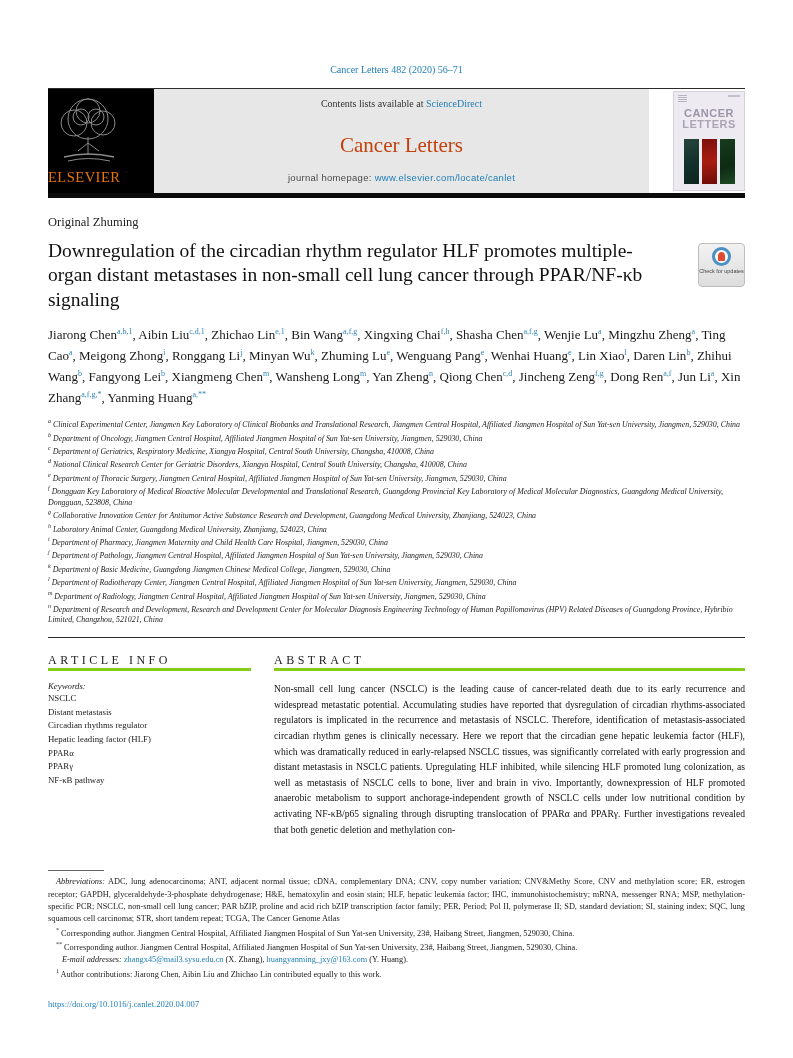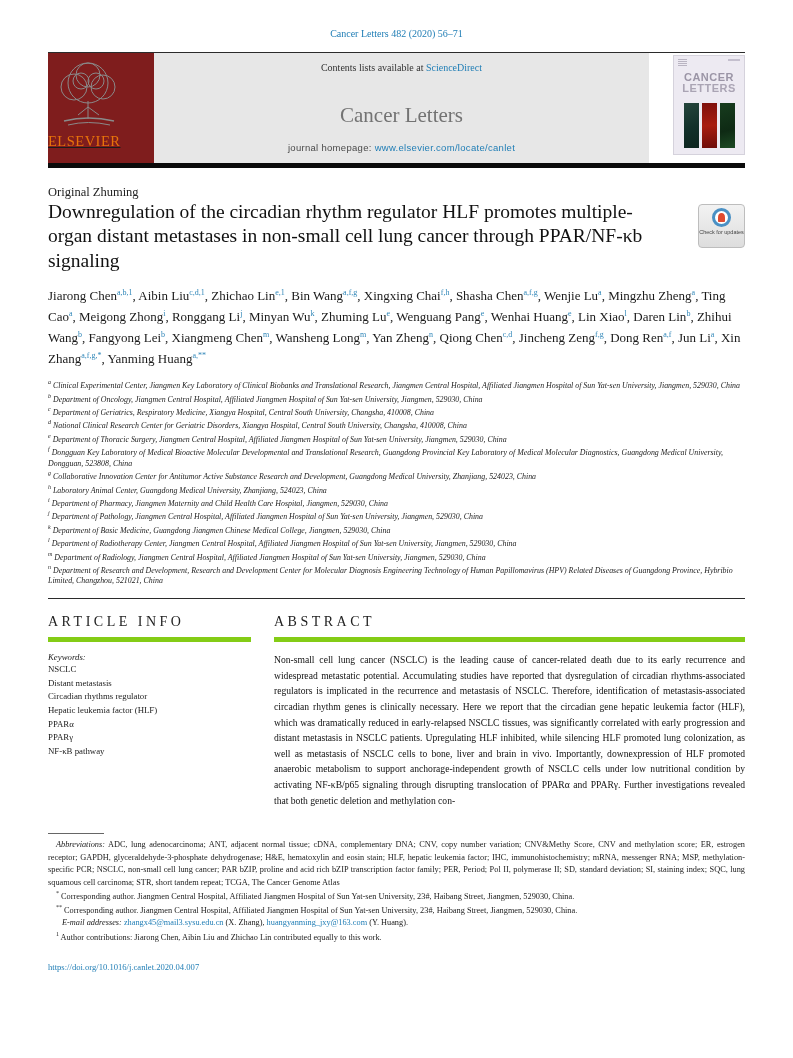--- a/index.html
+++ b/index.html
@@ -1,66 +1,66 @@
 <!DOCTYPE html>
 <html><head>
 <meta charset="utf-8">
 <style>
   * { margin:0; padding:0; box-sizing:border-box; }
   html,body { width:793px; height:1058px; background:#ffffff; overflow:hidden; }
   body { font-family:"Liberation Serif", serif; color:#1c1c1c; position:relative; }
   .page { padding:0 48px; }
 
   
-  .citation { padding-top:28px; text-align:center; font-size:10px; color:#1f7db5; }
+  .citation { padding-top:64px; text-align:center; font-size:10px; color:#1f7db5; }
 
   
   .header-wrap { margin-top:13px; border-top:1.5px solid #2b2b2b; display:flex; align-items:stretch; }
-  .logo-col { width:106px; flex:none; background:#7f1d1d; padding-top:4px;text-decoration:underline; }
+  .logo-col { width:106px; flex:none; background:#000000; padding-top:4px; }
   .elsevier-name { color:#e8730a; font-size:14.5px; letter-spacing:0.5px; margin-top:-2px; font-family:"Liberation Serif", serif; }
   .mid-col { flex:1; background:#e7e7e7; text-align:center; padding:9px 8px 10px; }
   .contents-line { font-size:10px; color:#333; }
   a, .link { color:#1f7db5; text-decoration:none; cursor:pointer; }
-  .journal-title { font-size:21px; margin-top:30px; color:#737373; }
+  .journal-title { font-size:21px; margin-top:24px; color:#c2410c; }
   .homepage-line { font-family:"Liberation Sans", sans-serif; font-size:9.5px; color:#4a4a4a; margin-top:14px; letter-spacing:0.3px; }
   .cover-col { width:96px; flex:none; display:flex; justify-content:flex-end; padding:2px 0 2px 8px; }
   .cover { width:72px; height:100px; background:#edeaf2; border:1px solid #d5d2dc; position:relative; padding-top:4px; }
   .cover-mark { position:absolute; top:3px; left:4px; width:9px; height:7px; background:repeating-linear-gradient(#b9b4c2 0 1px, transparent 1px 2px); }
   .cover-mark2 { position:absolute; top:3px; right:4px; width:12px; height:2px; background:#c4bfce; }
   .cover-title { margin-top:12px; text-align:center; font-family:"Liberation Sans", sans-serif; font-weight:bold; font-size:11px; line-height:1.0; color:#9b95a6; letter-spacing:0.5px; }
   .cover-title .l2 { color:#aaa4b4; }
   .strips { display:flex; justify-content:center; gap:3px; margin-top:9px; }
   .strip { width:15px; height:45px; }
   .strip.s1 { background:linear-gradient(160deg,#25453c 0%, #12302a 55%, #0d251f 100%); }
   .strip.s2 { background:linear-gradient(175deg,#7e100c 0%, #a81d10 50%, #6e0d09 100%); }
   .strip.s3 { background:linear-gradient(165deg,#173c1e 0%, #0e2a14 60%, #1d4a24 100%); }
   .thick-bar { height:5px; background:#0b0b0b; }
 
   
   .section-label { margin-top:17px; font-size:12.5px; color:#222; }
-  .title-row { position:relative; padding-right:72px; }
+  .title-row { position:relative; margin-top:9px; padding-right:72px; }
   .article-title { font-size:19.5px; line-height:1.25; font-weight:normal; color:#111; }
   .badge { position:absolute; right:0; top:4px; width:47px; height:44px; background:linear-gradient(#f2f2f2,#dddddd); border:1px solid #bdbdbd; border-radius:4px; text-align:center; padding-top:3px; cursor:pointer; }
   .badge-ic { width:19px; height:19px; margin:0 auto; border-radius:50%; background:#fff; border:3px solid #4a90c4; position:relative; }
   .badge-ic::after { content:""; position:absolute; left:3px; top:2px; width:7px; height:9px; background:#e04a2f; border-radius:50% 50% 10% 10%; }
   .badge-tx { font-family:"Liberation Sans", sans-serif; font-size:5.5px; color:#444; line-height:1.25; margin-top:2px; }
 
   .authors { margin-top:13px; font-size:13px; line-height:1.6; color:#1a1a1a; }
   .authors sup.a-sup { color:#2f86b8; font-size:8px; }
 
   .affils { margin-top:9px; font-size:7.9px; font-style:italic; line-height:1.36; color:#222; }
   .affil sup { font-size:6px; }
 
   .toprule { border-top:1px solid #2b2b2b; margin-top:11px; }
 
   
   .cols { display:flex; margin-top:15px; min-height:192px; }
   .col-left { width:203px; flex:none; }
   .col-right { flex:1; margin-left:23px; }
-  .col-head { font-size:14px; letter-spacing:3.5px; color:#222; padding-bottom:7px; border-bottom:5px solid #84cc16; font-weight:normal; }
+  .col-head { font-size:12px; letter-spacing:3.5px; color:#222; border-bottom:3px solid #84cc16; font-weight:normal; }
   .kw-label { font-style:italic; font-size:8.8px; margin-top:10px; }
   .kw-list { font-size:8.8px; line-height:1.55; margin-top:1px; }
   .abstract-text { margin-top:10px; font-size:9.6px; line-height:1.63; text-align:justify; color:#111; }
 
   
   .footnote-sep { width:56px; border-top:1px solid #666; margin-top:25px; }
   .footnotes { margin-top:5px; font-size:8.3px; line-height:1.5; color:#1a1a1a; }
   .fn-abbr { text-align:justify; text-indent:8px; }
   .fn-abbr .abbr-label { font-style:italic; }
   .fn-line { text-indent:8px; }
@@ -150,21 +150,21 @@
   <div class="toprule"></div>
 
   <div class="cols">
     <div class="col-left">
       <div class="col-head">ARTICLE INFO</div>
       <div class="kw-label">Keywords:</div>
       <div class="kw-list">
           <div class="kw">NSCLC</div>
           <div class="kw">Distant metastasis</div>
           <div class="kw">Circadian rhythms regulator</div>
-          <div class="kw">Hepatic leukemia factor (HLF)</div>
+          <div class="kw">Hepatic leading factor (HLF)</div>
           <div class="kw">PPARα</div>
           <div class="kw">PPARγ</div>
           <div class="kw">NF-κB pathway</div>
         </div>
     </div>
     <div class="col-right">
       <div class="col-head">ABSTRACT</div>
       <div class="abstract-text">Non-small cell lung cancer (NSCLC) is the leading cause of cancer-related death due to its early recurrence and widespread metastatic potential. Accumulating studies have reported that dysregulation of circadian rhythms-associated regulators is implicated in the recurrence and metastasis of NSCLC. Therefore, identification of metastasis-associated circadian rhythm genes is clinically necessary. Here we report that the circadian gene hepatic leukemia factor (HLF), which was dramatically reduced in early-relapsed NSCLC tissues, was significantly correlated with early progression and distant metastasis in NSCLC patients. Upregulating HLF inhibited, while silencing HLF promoted lung colonization, as well as metastasis of NSCLC cells to bone, liver and brain in vivo. Importantly, downexpression of HLF promoted anaerobic metabolism to support anchorage-independent growth of NSCLC cells under low nutritional condition by activating NF-κB/p65 signaling through disrupting translocation of PPARα and PPARγ. Further investigations revealed that both genetic deletion and methylation con-</div>
     </div>
   </div>

